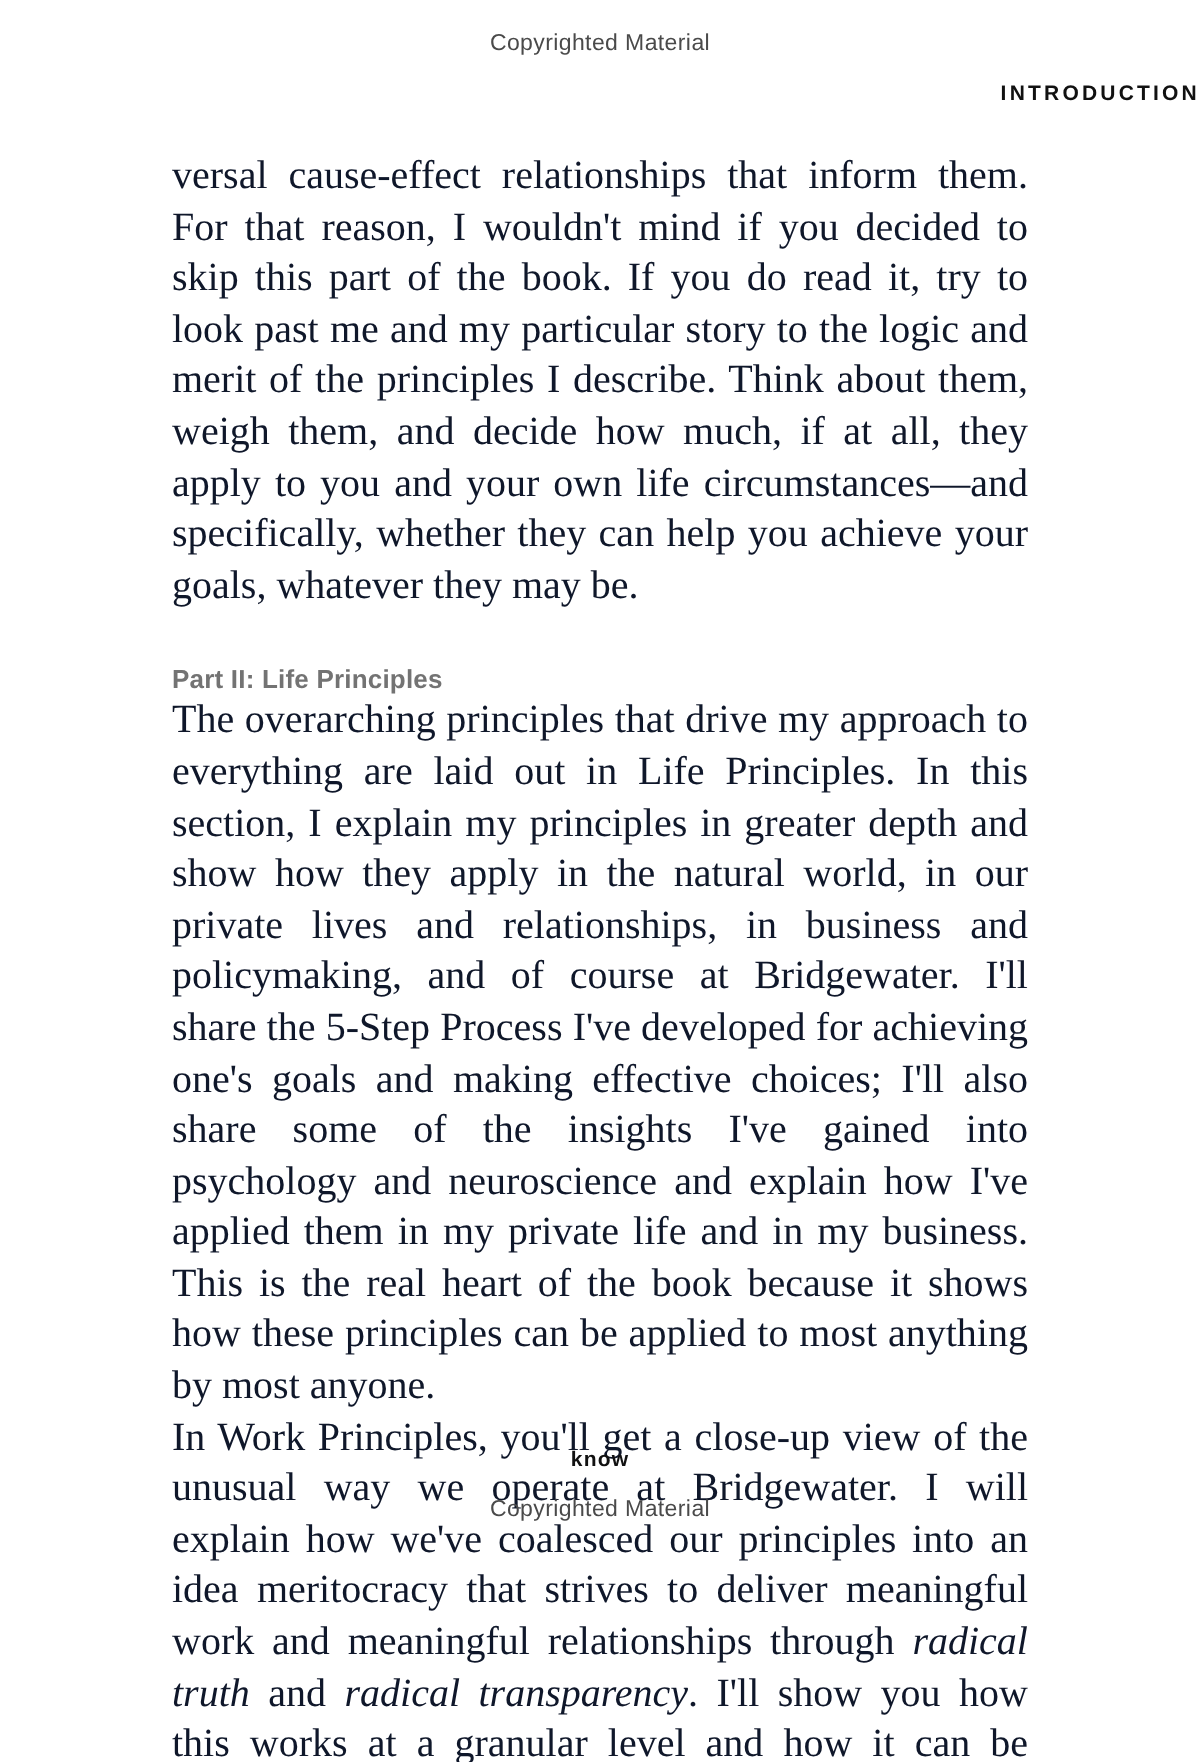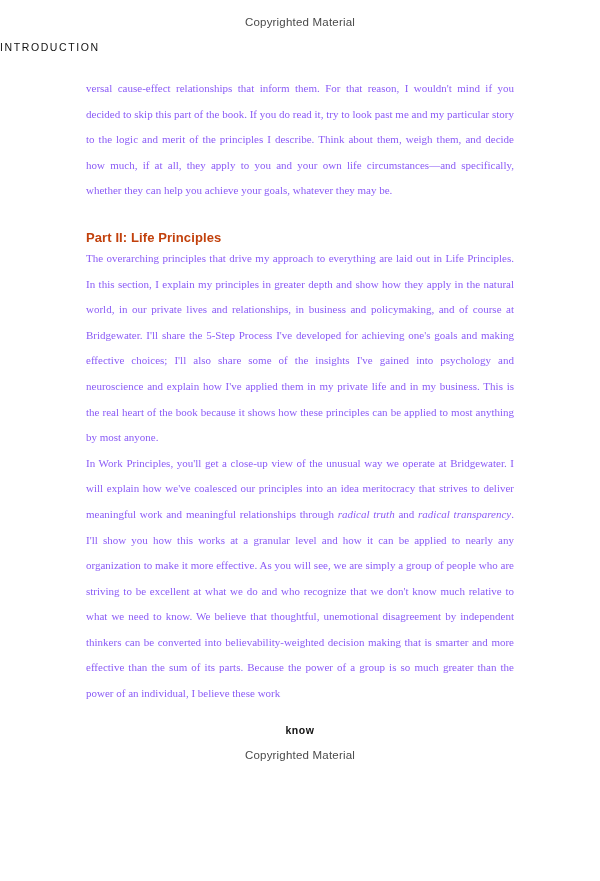--- a/index.html
+++ b/index.html
@@ -30,51 +30,51 @@
     font-family: "Liberation Sans", sans-serif;
     font-size: 11.5px;
     letter-spacing: 0.2px;
     color: #4a4a4a;
   }
   .running-head {
     position: absolute;
     top: 41px;
     left: 0;
     width: 100%;
-    text-align: left;
+    text-align: right;
     font-family: "Liberation Sans", sans-serif;
     font-size: 10.5px;
-    font-weight: normal;
+    font-weight: bold;
     letter-spacing: 1.6px;
     color: #111111;
   }
   .body-col {
     position: absolute;
     top: 76px;
     left: 86px;
     width: 428px;
   }
   p.para {
     margin: 0;
-    font-size: 11px;
+    font-size: 20px;
     line-height: 25.6px;
     text-align: justify;
     text-justify: inter-word;
     hyphens: manual;
-    color: #8b5cf6;
+    color: #0f172a;
   }
   h2.subhead {
     margin: 0;
     margin-top: 26px;
     margin-bottom: 1px;
     font-family: "Liberation Sans", sans-serif;
     font-size: 13px;
     font-weight: bold;
     letter-spacing: 0.1px;
-    color: #c2410c;
+    color: #737373;
   }
   em {
     font-style: italic;
   }
   .folio {
     position: absolute;
     bottom: 38px;
     left: 0;
     width: 100%;
     text-align: center;

